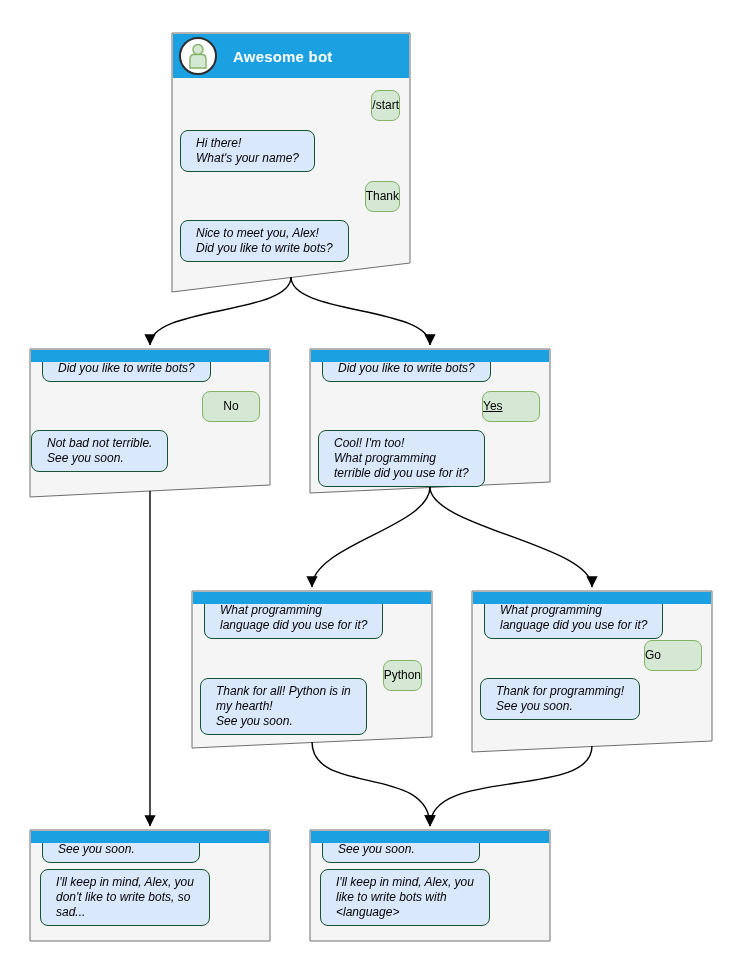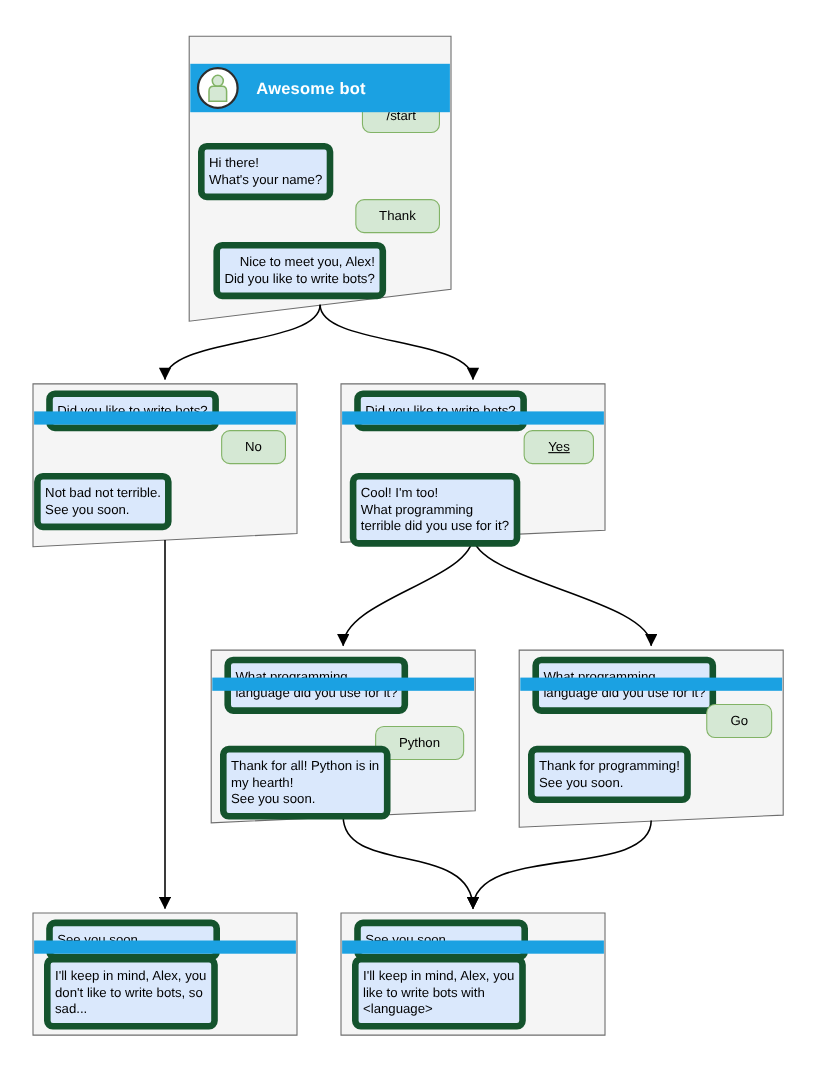--- a/index.html
+++ b/index.html
@@ -5,36 +5,36 @@
   html,body{margin:0;padding:0;background:#ffffff;}
   .canvas{
     position:relative;width:743px;height:971px;background:#ffffff;
     font-family:"Liberation Sans", sans-serif;color:#000;overflow:hidden;
   }
   svg.layer{position:absolute;left:0;top:0;width:743px;height:971px;z-index:0;}
   .win-shape{fill:#f5f5f5;stroke:#6e6e6e;stroke-width:1;}
   .edge{fill:none;stroke:#000;stroke-width:1.4;}
 
   .titlebar{
-    position:absolute;background:#1BA1E2;z-index:2;margin-top:24px;
+    position:absolute;background:#1BA1E2;z-index:2;
   }
   .titlebar.main{display:flex;align-items:center;}
   .avatar{
     width:38px;height:38px;border-radius:50%;background:#fff;border:2px solid #2d2d2d;
     margin-left:6px;display:flex;align-items:center;justify-content:center;box-sizing:border-box;
     flex:0 0 auto;
   }
   .win-title{color:#fff;font-weight:bold;font-size:15px;margin-left:16px;letter-spacing:.2px;}
 
   .bubble{
     position:absolute;z-index:1;font-size:12px;line-height:15px;border-radius:8px;
     white-space:pre-line;box-sizing:border-box;
   }
-  .bubble.bot{background:#dae8fc;border:6px solid #14532d;padding:5px 4px;}
-  .bubble.user{background:#d5e8d4;border:1px solid #82b366;padding:7px 21px;}
+  .bubble.bot{background:#dae8fc;border:1px solid #14532d;padding:5px 15px;font-style:italic;}
+  .bubble.user{background:#d5e8d4;border:1px solid #82b366;padding:7px 0;}
   .bubble.ans{min-width:58px;}
   .bubble.wq{min-width:158px;}
 </style>
 </head>
 <body>
 
 <div class="canvas">
 
   <svg class="layer" viewBox="0 0 743 971">
     <defs>
@@ -66,21 +66,21 @@
         <circle cx="12" cy="6.5" r="5" fill="#d5e8d4" stroke="#82b366" stroke-width="1.4"></circle>
         <path d="M4,25 L4,16 Q4,11.5 8,11.5 L16,11.5 Q20,11.5 20,16 L20,25 Z" fill="#d5e8d4" stroke="#82b366" stroke-width="1.4"></path>
       </svg>
     </div>
     <span class="win-title">Awesome bot</span>
   </div>
   <div class="bubble user" style="top:90px;right:343px;">/start</div>
   <div class="bubble bot" style="left:180px;top:130px;">Hi there!
 What's your name?</div>
   <div class="bubble user" style="top:181px;right:343px;">Thank</div>
-  <div class="bubble bot" style="left:194px;top:220px;text-align:right;">Nice to meet you, Alex!
+  <div class="bubble bot" style="left:180px;top:220px;">Nice to meet you, Alex!
 Did you like to write bots?</div>
 
   <div class="titlebar" style="left:31px;top:350px;width:238px;height:12px;"></div>
   <div class="bubble bot" style="left:42px;top:355px;">Did you like to write bots?</div>
   <div class="bubble user ans" style="top:391px;right:483px;text-align:center;">No</div>
   <div class="bubble bot" style="left:31px;top:430px;">Not bad not terrible.
 See you soon.</div>
 
   <div class="titlebar" style="left:311px;top:350px;width:238px;height:12px;"></div>
   <div class="bubble bot" style="left:322px;top:355px;">Did you like to write bots?</div>

